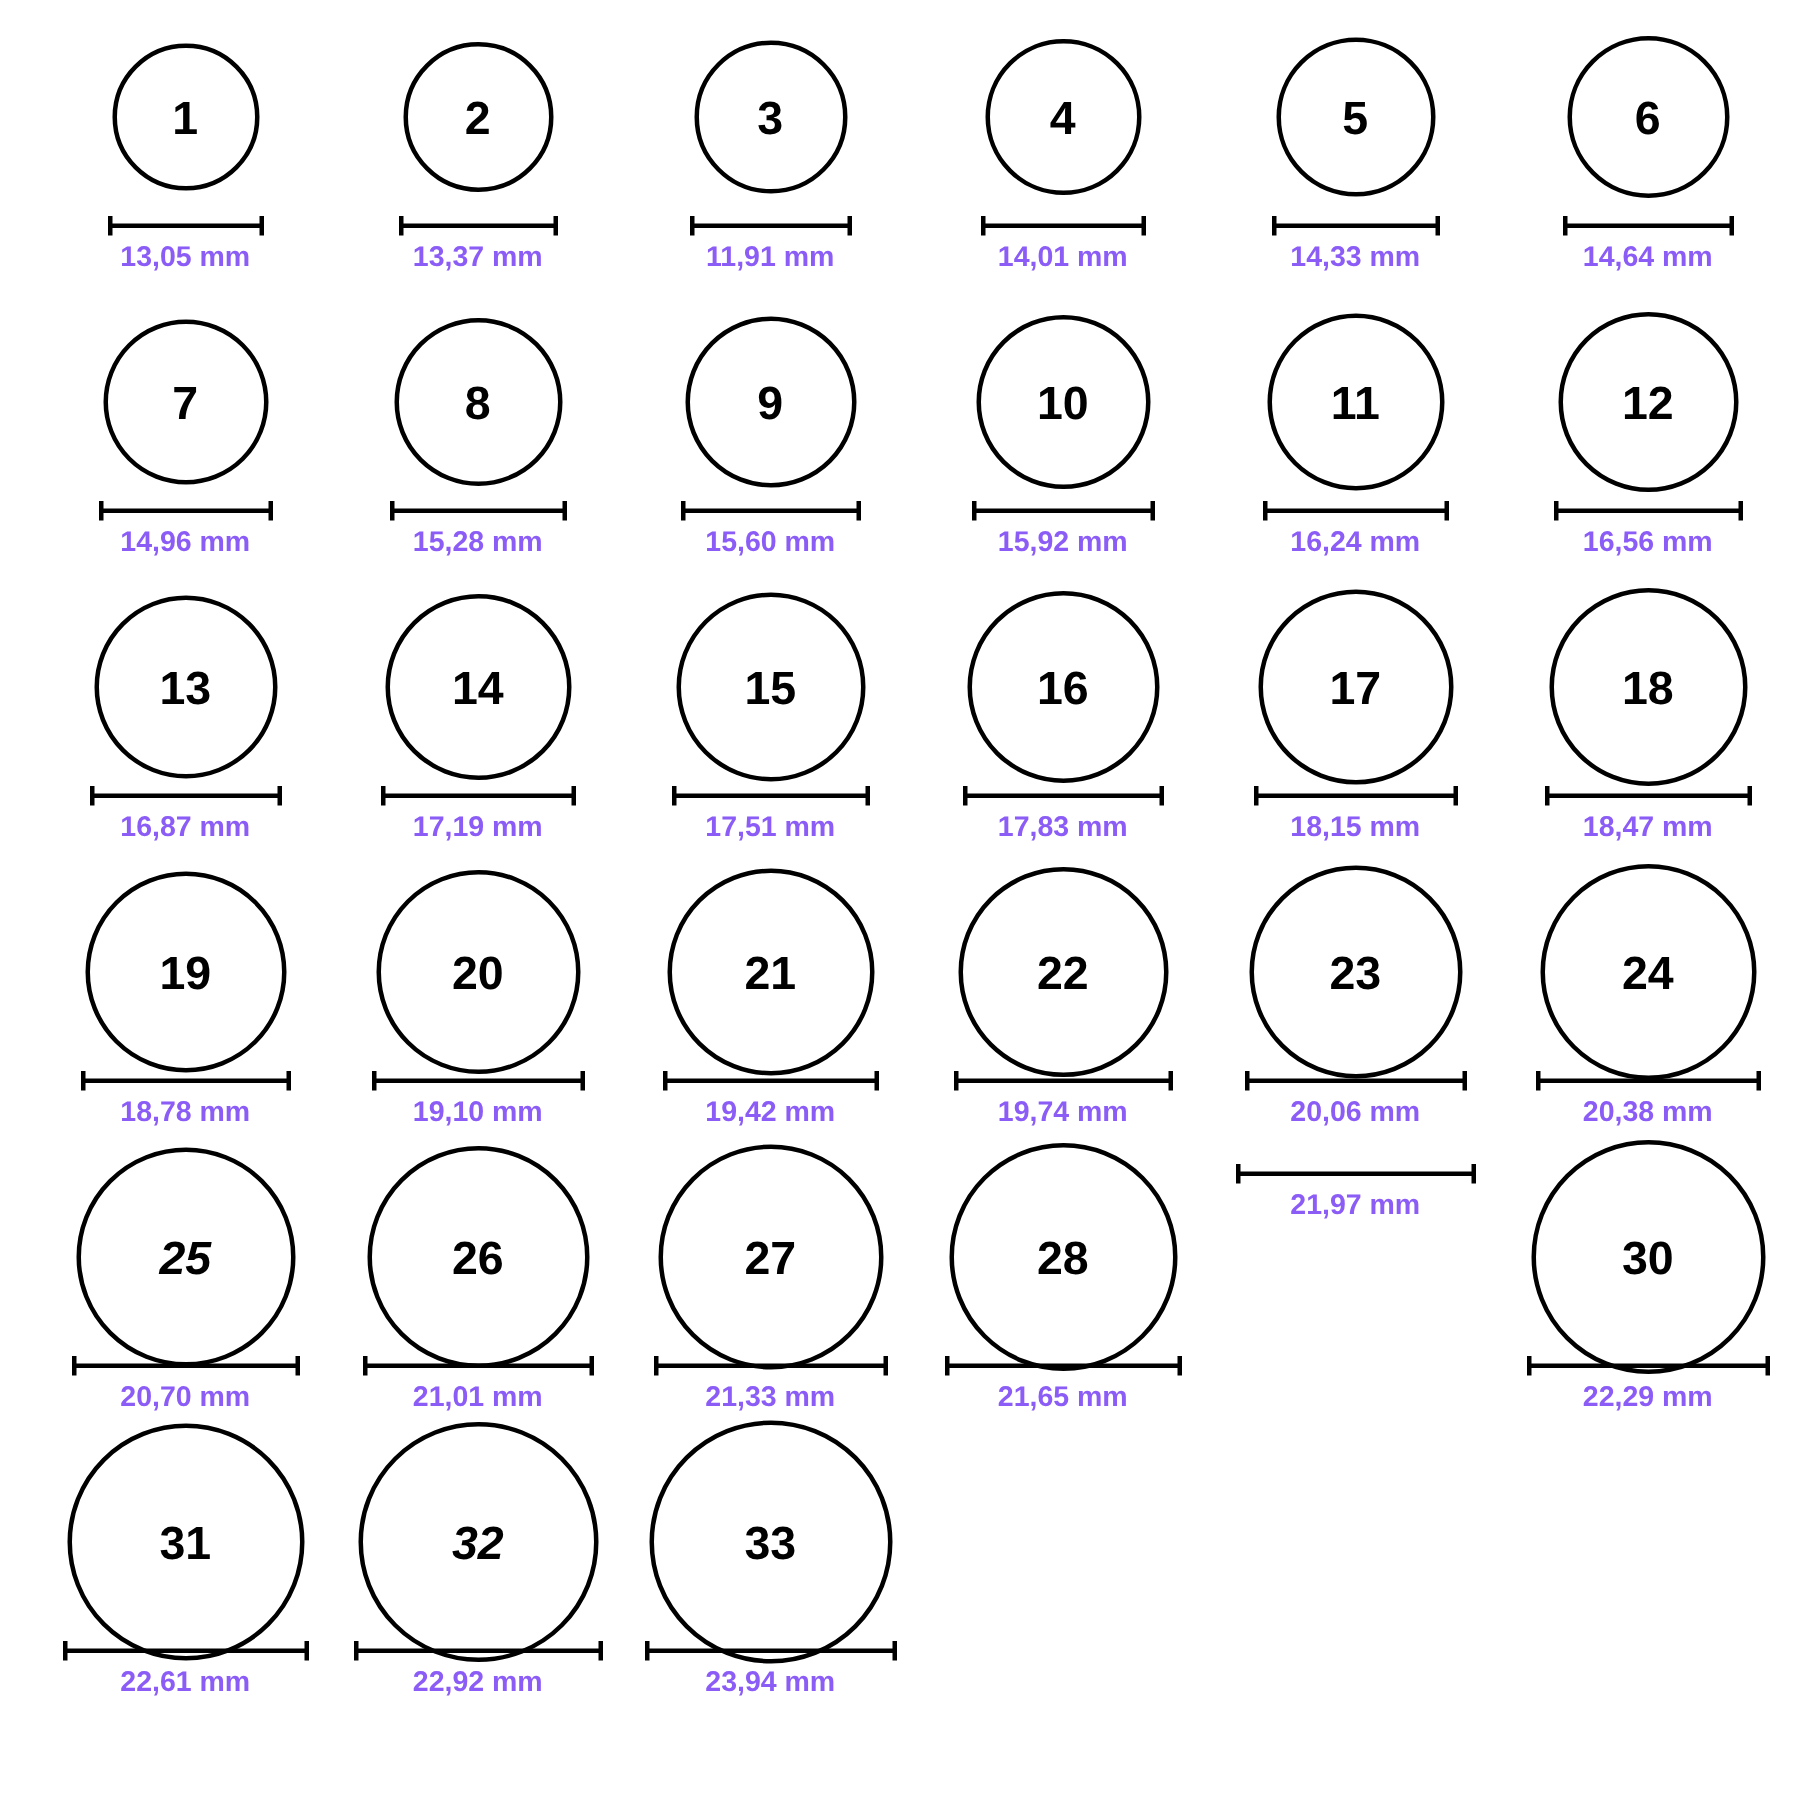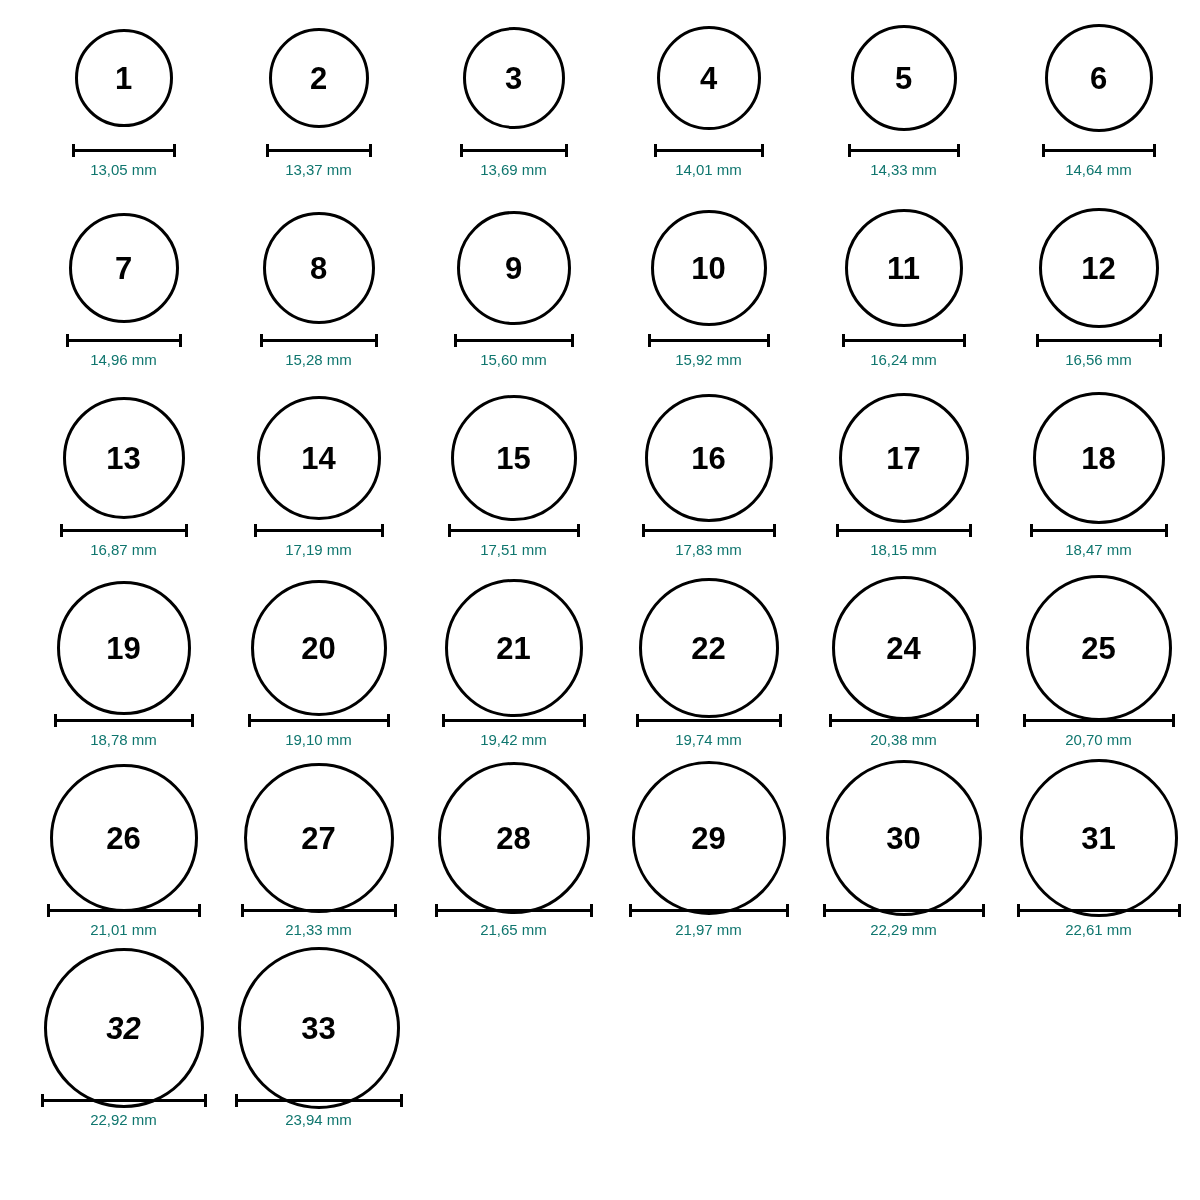--- a/index.html
+++ b/index.html
@@ -77,26 +77,26 @@
   .ruler .tick {
     position: absolute;
     top: 0;
     width: 3px;
     height: 13px;
     background: #000000;
   }
   .ruler .tick.left { left: 0; }
   .ruler .tick.right { right: 0; }
   .mm {
-    font-weight: normal;
-    font-size: 15px;
+    font-weight: bold;
+    font-size: 19px;
     line-height: 1;
     margin-top: 6px;
     white-space: nowrap;
-    color: #0f766e;
+    color: #8b5cf6;
   }
 </style>
 </head>
 <body>
 
 <div id="sheet">
   <div class="grid" id="grid">
       <div class="cell">
         <div class="circle-wrap">
           <div class="circle" style="width: 98px; height: 98px;">
@@ -127,21 +127,21 @@
         <div class="circle-wrap">
           <div class="circle" style="width: 102px; height: 102px;">
             <span class="size-num">3</span>
           </div>
         </div>
         <div class="ruler" style="width: 108px;">
           <div class="bar"></div>
           <div class="tick left"></div>
           <div class="tick right"></div>
         </div>
-        <div class="mm">13,69 mm</div>
+        <div class="mm">11,91 mm</div>
       </div>
       <div class="cell">
         <div class="circle-wrap">
           <div class="circle" style="width: 104px; height: 104px;">
             <span class="size-num">4</span>
           </div>
         </div>
         <div class="ruler" style="width: 110px;">
           <div class="bar"></div>
           <div class="tick left"></div>
@@ -378,34 +378,47 @@
         </div>
         <div class="ruler" style="width: 146px;">
           <div class="bar"></div>
           <div class="tick left"></div>
           <div class="tick right"></div>
         </div>
         <div class="mm">19,74 mm</div>
       </div>
       <div class="cell">
         <div class="circle-wrap">
+          <div class="circle" style="width: 142px; height: 142px;">
+            <span class="size-num">23</span>
+          </div>
+        </div>
+        <div class="ruler" style="width: 148px;">
+          <div class="bar"></div>
+          <div class="tick left"></div>
+          <div class="tick right"></div>
+        </div>
+        <div class="mm">20,06 mm</div>
+      </div>
+      <div class="cell">
+        <div class="circle-wrap">
           <div class="circle" style="width: 144px; height: 144px;">
             <span class="size-num">24</span>
           </div>
         </div>
         <div class="ruler" style="width: 150px;">
           <div class="bar"></div>
           <div class="tick left"></div>
           <div class="tick right"></div>
         </div>
         <div class="mm">20,38 mm</div>
       </div>
       <div class="cell">
         <div class="circle-wrap">
-          <div class="circle" style="width: 146px; height: 146px;">
+          <div class="circle" style="width: 146px; height: 146px; font-style: italic;">
             <span class="size-num">25</span>
           </div>
         </div>
         <div class="ruler" style="width: 152px;">
           <div class="bar"></div>
           <div class="tick left"></div>
           <div class="tick right"></div>
         </div>
         <div class="mm">20,70 mm</div>
       </div>
@@ -442,25 +455,20 @@
           </div>
         </div>
         <div class="ruler" style="width: 158px;">
           <div class="bar"></div>
           <div class="tick left"></div>
           <div class="tick right"></div>
         </div>
         <div class="mm">21,65 mm</div>
       </div>
       <div class="cell">
-        <div class="circle-wrap">
-          <div class="circle" style="width: 154px; height: 154px;">
-            <span class="size-num">29</span>
-          </div>
-        </div>
         <div class="ruler" style="width: 160px;">
           <div class="bar"></div>
           <div class="tick left"></div>
           <div class="tick right"></div>
         </div>
         <div class="mm">21,97 mm</div>
       </div>
       <div class="cell">
         <div class="circle-wrap">
           <div class="circle" style="width: 156px; height: 156px; justify-content: center;">

